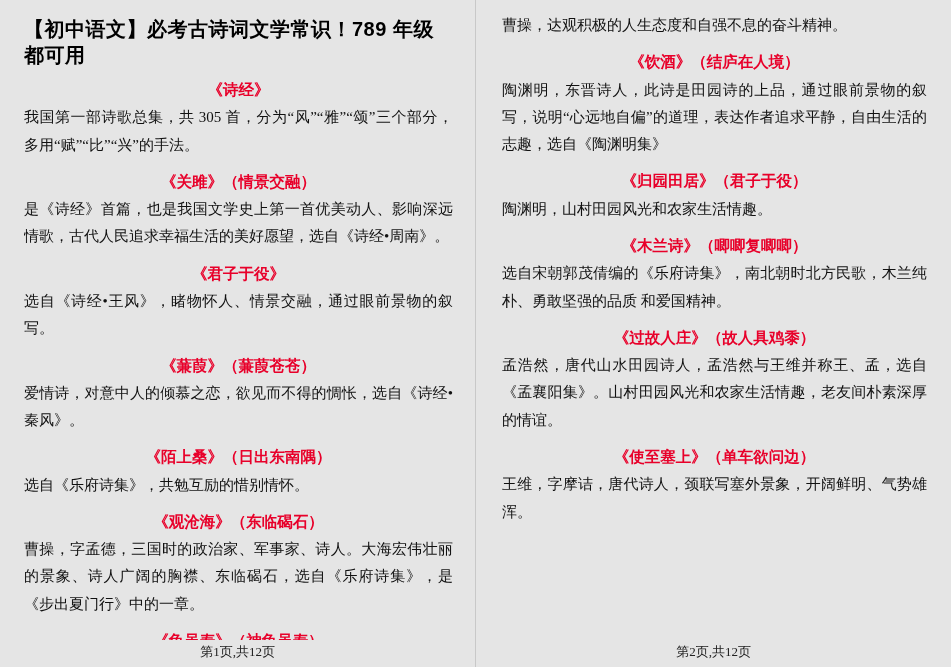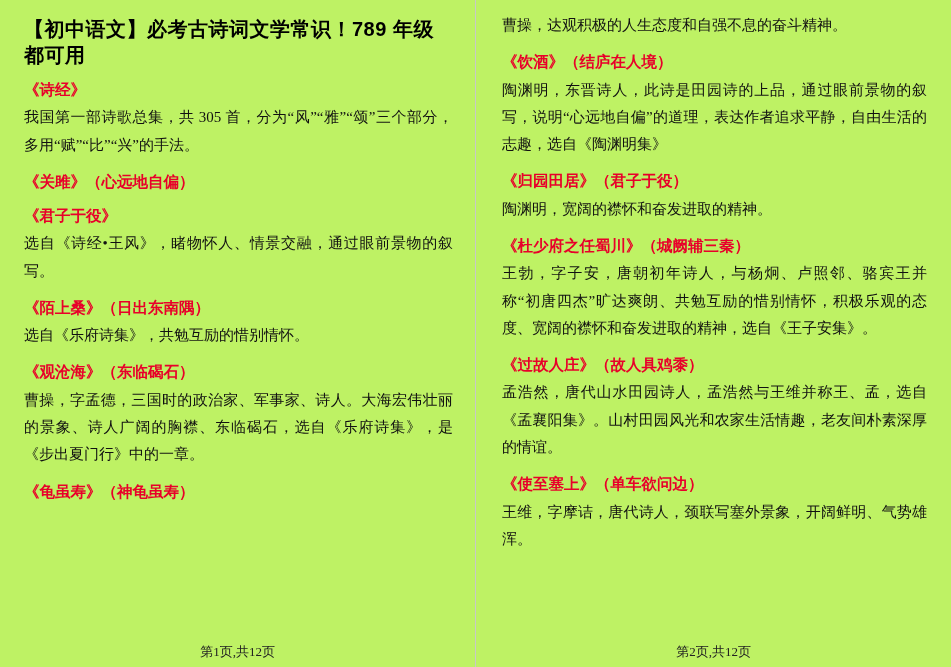--- a/index.html
+++ b/index.html
@@ -15,21 +15,21 @@
   }
   .page-wrap {
     display: flex;
     width: 951px;
     height: 667px;
     box-sizing: border-box;
   }
   .page {
     position: relative;
     box-sizing: border-box;
-    background: #bef264;
+    background: #e5e5e5;
     height: 667px;
     overflow: hidden;
   }
   .page-left {
     width: 476px;
     border-right: 1px solid #c8c8c8;
     padding: 10px 22px 0 24px;
   }
   .page-right {
     width: 475px;
@@ -47,20 +47,21 @@
   .entry {
     margin-bottom: 11px;
   }
   .entry-head {
     color: #e8002a;
     font-weight: bold;
     font-size: 15.5px;
     line-height: 1.5;
     margin-bottom: 3px;
     font-family: "Liberation Serif", "DejaVu Serif", serif;
+    text-align: center;
   }
   .entry-body {
     color: #111111;
     font-size: 15px;
     line-height: 1.82;
     text-align: justify;
     font-family: "Liberation Serif", "DejaVu Serif", serif;
   }
   .page-footer {
     position: absolute;
@@ -88,28 +89,33 @@
   <div class="page page-left">
     <div class="col-content">
       <div class="doc-title">【初中语文】必考古诗词文学常识！789 年级都可用</div>
 
       <div class="entry">
         <div class="entry-head">《诗经》</div>
         <div class="entry-body">我国第一部诗歌总集，共 305 首，分为“风”“雅”“颂”三个部分，多用“赋”“比”“兴”的手法。</div>
       </div>
 
       <div class="entry">
-        <div class="entry-head">《关雎》（心远地自偏）</div>
+        <div class="entry-head">《关雎》（情景交融）</div>
+        <div class="entry-body">是《诗经》首篇，也是我国文学史上第一首优美动人、影响深远情歌，古代人民追求幸福生活的美好愿望，选自《诗经•周南》。</div>
       </div>
 
       <div class="entry">
         <div class="entry-head">《君子于役》</div>
         <div class="entry-body">选自《诗经•王风》，睹物怀人、情景交融，通过眼前景物的叙写。</div>
       </div>
 
+      <div class="entry">
+        <div class="entry-head">《蒹葭》（蒹葭苍苍）</div>
+        <div class="entry-body">爱情诗，对意中人的倾慕之恋，欲见而不得的惆怅，选自《诗经•秦风》。</div>
+      </div>
 
       <div class="entry">
         <div class="entry-head">《陌上桑》（日出东南隅）</div>
         <div class="entry-body">选自《乐府诗集》，共勉互励的惜别情怀。</div>
       </div>
 
       <div class="entry">
         <div class="entry-head">《观沧海》（东临碣石）</div>
         <div class="entry-body">曹操，字孟德，三国时的政治家、军事家、诗人。大海宏伟壮丽的景象、诗人广阔的胸襟、东临碣石，选自《乐府诗集》，是《步出夏门行》中的一章。</div>
       </div>
@@ -128,28 +134,28 @@
         <div class="entry-body">曹操，达观积极的人生态度和自强不息的奋斗精神。</div>
       </div>
 
       <div class="entry">
         <div class="entry-head">《饮酒》（结庐在人境）</div>
         <div class="entry-body">陶渊明，东晋诗人，此诗是田园诗的上品，通过眼前景物的叙写，说明“心远地自偏”的道理，表达作者追求平静，自由生活的志趣，选自《陶渊明集》</div>
       </div>
 
       <div class="entry">
         <div class="entry-head">《归园田居》（君子于役）</div>
-        <div class="entry-body">陶渊明，宽阔的襟怀和奋发进取的精神。</div>
+        <div class="entry-body">陶渊明，山村田园风光和农家生活情趣。</div>
       </div>
 
+      <div class="entry">
+        <div class="entry-head">《木兰诗》（唧唧复唧唧）</div>
+        <div class="entry-body">选自宋朝郭茂倩编的《乐府诗集》，南北朝时北方民歌，木兰纯朴、勇敢坚强的品质 和爱国精神。</div>
+      </div>
 
-      <div class="entry">
-        <div class="entry-head">《杜少府之任蜀川》（城阙辅三秦）</div>
-        <div class="entry-body">王勃，字子安，唐朝初年诗人，与杨炯、卢照邻、骆宾王并称“初唐四杰”旷达爽朗、共勉互励的惜别情怀，积极乐观的态度、宽阔的襟怀和奋发进取的精神，选自《王子安集》。</div>
-      </div>
 
       <div class="entry">
         <div class="entry-head">《过故人庄》（故人具鸡黍）</div>
         <div class="entry-body">孟浩然，唐代山水田园诗人，孟浩然与王维并称王、孟，选自《孟襄阳集》。山村田园风光和农家生活情趣，老友间朴素深厚的情谊。</div>
       </div>
 
       <div class="entry">
         <div class="entry-head">《使至塞上》（单车欲问边）</div>
         <div class="entry-body">王维，字摩诘，唐代诗人，颈联写塞外景象，开阔鲜明、气势雄浑。</div>
       </div>

